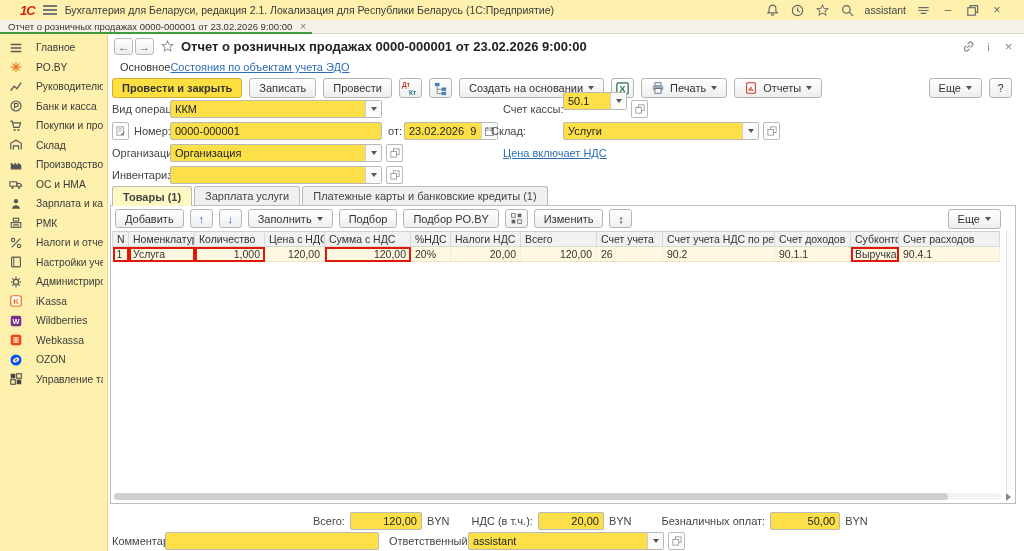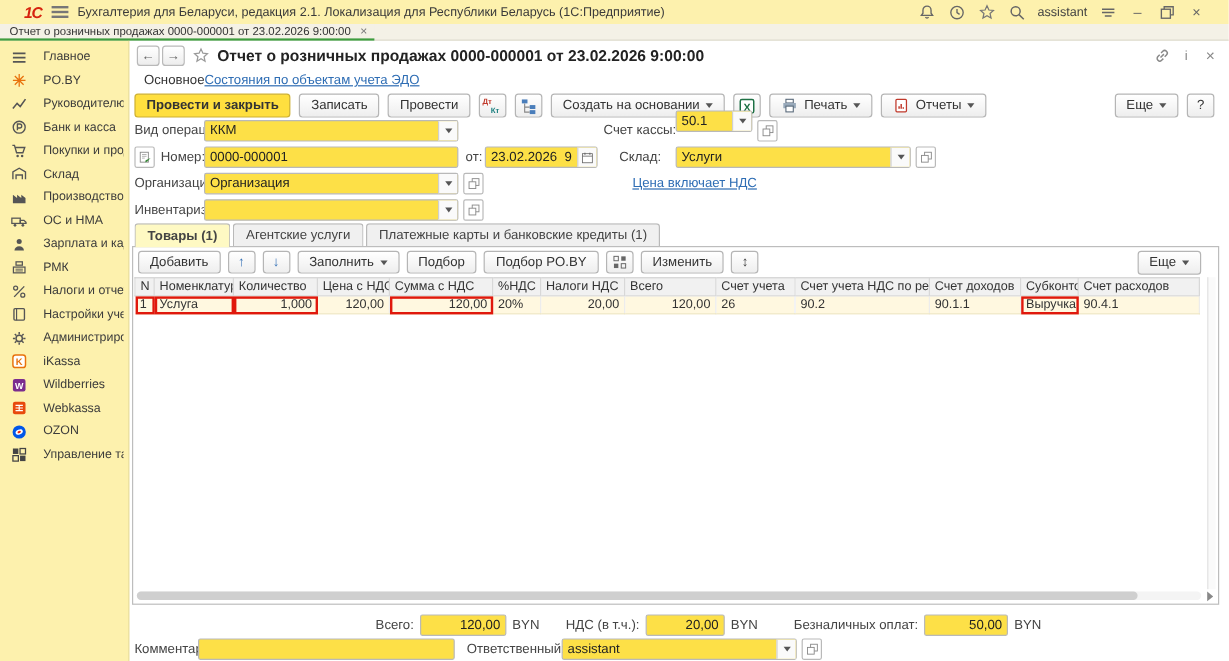--- a/index.html
+++ b/index.html
@@ -432,21 +432,21 @@
     <div class="fld" style="left:296px; top:88px; width:94px;">
       <input value="23.02.2026  9:00:00" style="">
       <span class="combo">
           <svg width="11" height="11" viewBox="0 0 16 16">
             <rect x="2" y="3" width="12" height="11" stroke="#666" fill="#fff"></rect>
             <path d="M2 6h12" stroke="#666"></path>
             <path d="M5 1.8v2.4M11 1.8v2.4" stroke="#666" stroke-width="1.3"></path>
           </svg>
         </span>
     </div>
-    <div class="lbl" style="left:408px; top:91px;">Склад:</div>
+    <div class="lbl" style="left:383px; top:91px;">Склад:</div>
     <div class="fld" style="left:455px; top:88px; width:196px;">
       <input value="Услуги" style="">
       <span class="combo">
           <span class="tri"></span>
         </span>
     </div>
     <div class="goto" style="left:655px; top:88px;">
         <svg viewBox="0 0 16 16">
           <rect x="6" y="2.5" width="7.5" height="7.5" stroke="#888" fill="#fff"></rect>
           <rect x="2.5" y="6" width="7.5" height="7.5" stroke="#888" fill="#fff"></rect>
@@ -459,39 +459,39 @@
       <span class="combo">
           <span class="tri"></span>
         </span>
     </div>
     <div class="goto" style="left:278px; top:110px;">
         <svg viewBox="0 0 16 16">
           <rect x="6" y="2.5" width="7.5" height="7.5" stroke="#888" fill="#fff"></rect>
           <rect x="2.5" y="6" width="7.5" height="7.5" stroke="#888" fill="#fff"></rect>
         </svg>
       </div>
-    <span class="link" style="position:absolute; left:395px; top:113px;margin-left:24px;">Цена включает НДС</span>
+    <span class="link" style="position:absolute; left:395px; top:113px;">Цена включает НДС</span>
 
     <div class="lbl" style="left:4px; top:135px;">Инвентаризация:</div>
     <div class="fld" style="left:62px; top:132px; width:212px;">
       <input value="" style="">
       <span class="combo">
           <span class="tri"></span>
         </span>
     </div>
     <div class="goto" style="left:278px; top:132px;">
         <svg viewBox="0 0 16 16">
           <rect x="6" y="2.5" width="7.5" height="7.5" stroke="#888" fill="#fff"></rect>
           <rect x="2.5" y="6" width="7.5" height="7.5" stroke="#888" fill="#fff"></rect>
         </svg>
       </div>
 
     <div class="stabs">
       <span class="stab active">Товары (1)</span>
-      <span class="stab">Агентские услуги</span>
+      <span class="stab">Зарплата услуги</span>
       <span class="stab">Платежные карты и банковские кредиты (1)</span>
     </div>
 
     <div class="panel">
       <div class="ptool">
         <span class="btn">
             <span>Добавить</span>
           </span>
         <span class="btn ibtn blue">↑</span>
         <span class="btn ibtn blue">↓</span>

